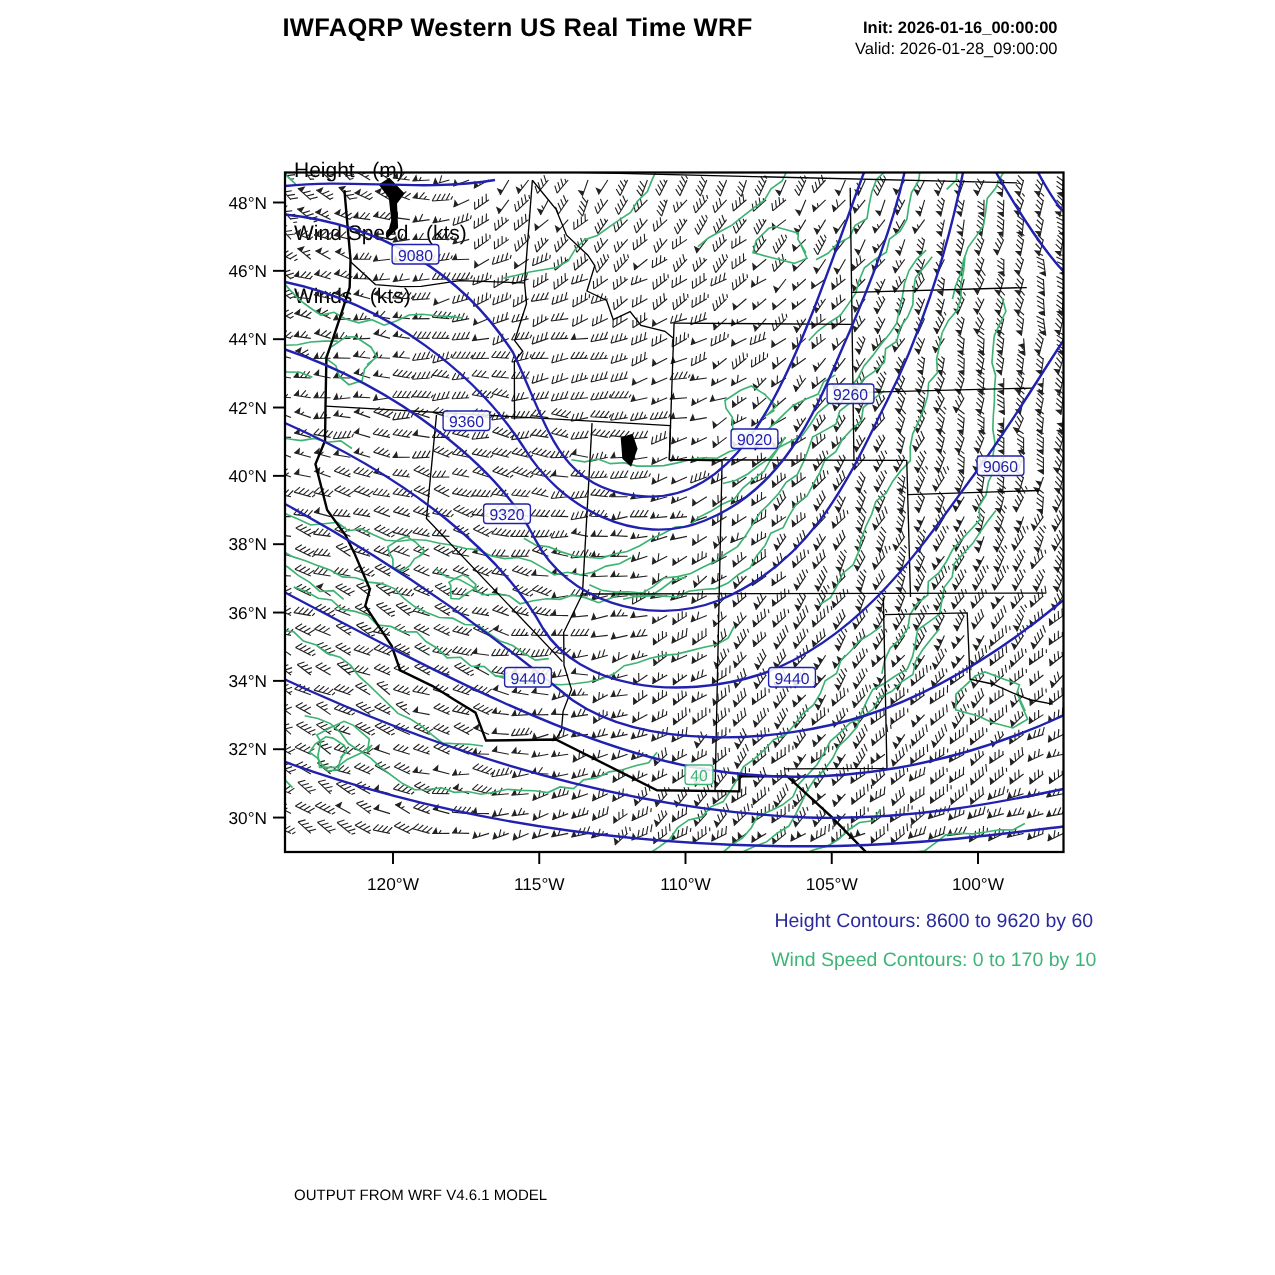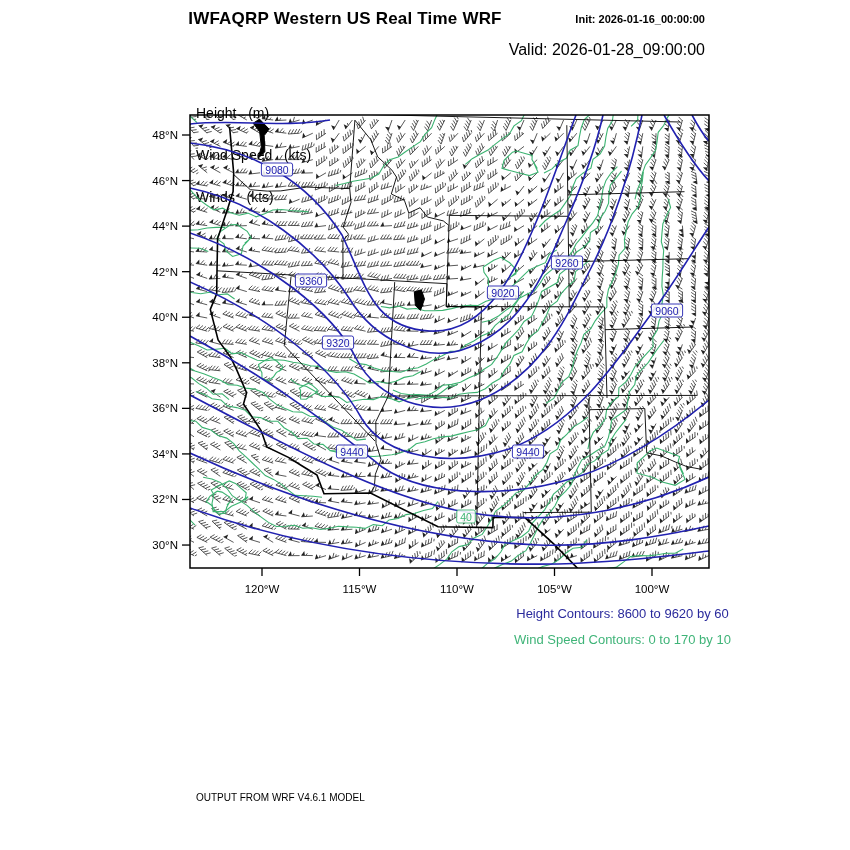--- a/index.html
+++ b/index.html
@@ -1,21 +1,21 @@
 <!DOCTYPE html>
 <html><head>
 <meta charset="utf-8">
 <style>
   html,body{margin:0;padding:0;background:#fff;}
   .page{position:relative;width:850px;height:850px;background:#fff;overflow:hidden;
         font-family:"Liberation Sans", sans-serif;color:#000;text-decoration:underline;}
   .title{position:absolute;left:0;top:9px;width:690px;text-align:center;
          font-size:17px;font-weight:bold;letter-spacing:0.2px;}
   .init{position:absolute;right:145px;top:13px;font-size:11px;font-weight:bold;}
-  .valid{position:absolute;right:145px;top:41px;font-size:16px;}
+  .valid{position:absolute;right:145px;top:27px;font-size:11px;}
   .legend{position:absolute;left:196px;top:78px;font-size:14px;line-height:14px;white-space:pre;}
   .cap1{position:absolute;left:350px;top:606px;width:545px;text-align:center;
         font-size:13px;color:#2a2a9c;}
   .cap2{position:absolute;left:350px;top:632px;width:545px;text-align:center;
         font-size:13px;color:#3fb478;}
   .foot1{position:absolute;left:196px;top:792px;font-size:10px;}
   .foot2{position:absolute;left:196px;top:822px;font-size:11px;}
   svg{position:absolute;left:0;top:0;}
   svg text{font-family:"Liberation Sans", sans-serif;}
 </style>

